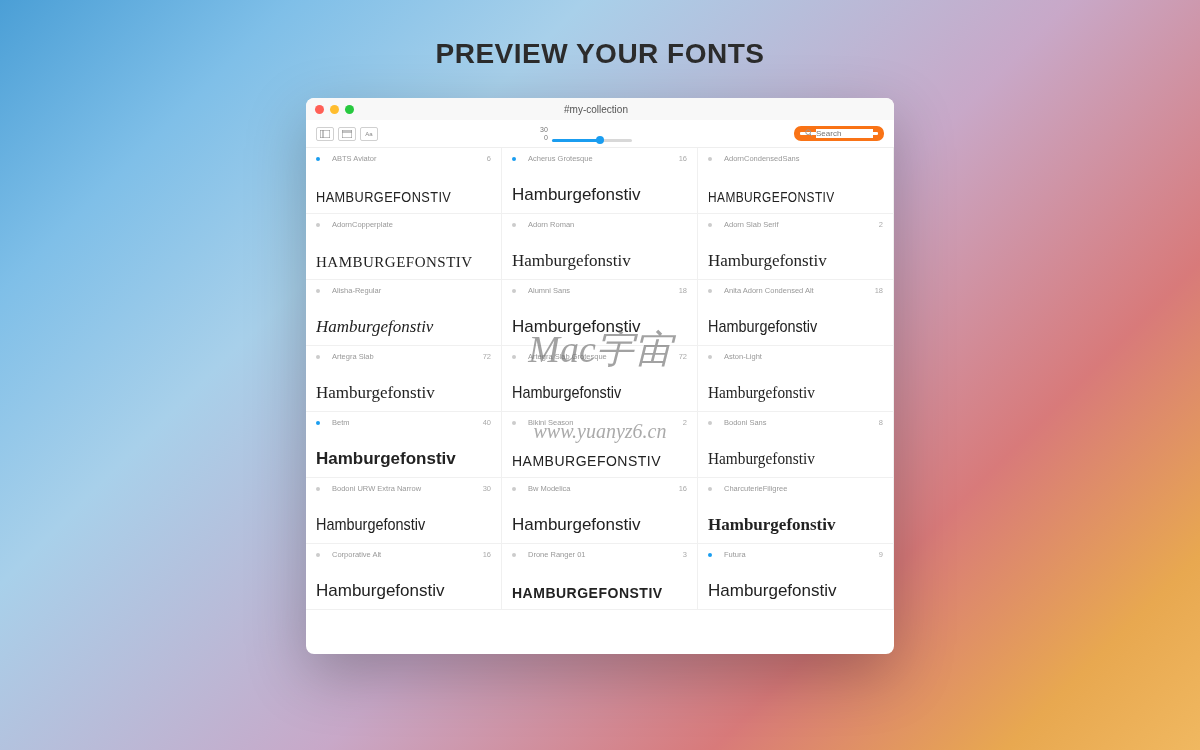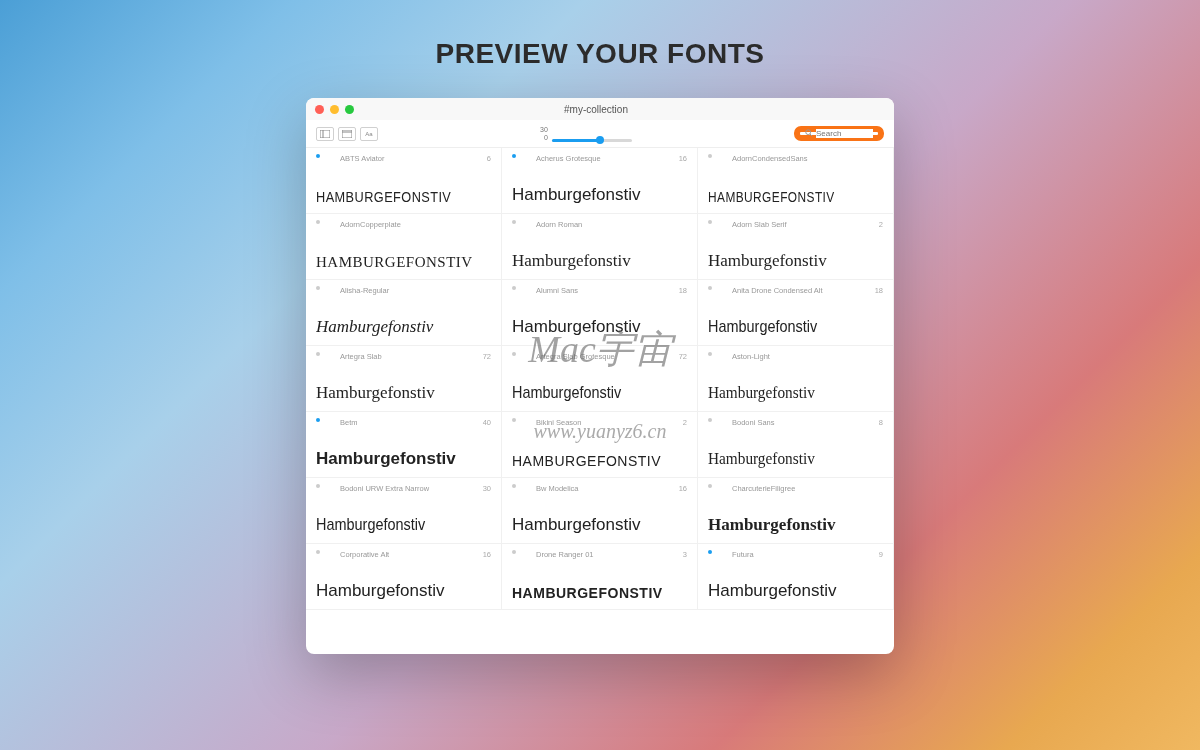--- a/index.html
+++ b/index.html
@@ -90,21 +90,21 @@
   border-right: 1px solid #f0f0f0;
   border-bottom: 1px solid #f0f0f0;
   padding: 6px 10px 8px 10px;
   display: flex;
   flex-direction: column;
   justify-content: space-between;
   height: 66px;
   position: relative;
 }
 .cell-head { display: flex; align-items: center; justify-content: space-between; font-size: 7.5px; color: #999; }
-.cell-name { display: flex; align-items: flex-start; gap: 20px; }
+.cell-name { display: flex; align-items: center; gap: 12px; }
 .dot { width: 4px; height: 4px; border-radius: 50%; background: #ccc; display: inline-block; }
 .dot.active { background: #1a9df0; }
 .cell-count { color: #aaa; }
 .sample { font-size: 17px; color: #222; margin-top: 6px; white-space: nowrap; overflow: hidden; }
 
 .f-sans { font-family: Arial, sans-serif; }
 .f-serif { font-family: Georgia, serif; }
 .f-narrow { font-family: "Arial Narrow", Arial, sans-serif; transform: scaleX(0.85); transform-origin: left; }
 .f-cursive { font-family: "Brush Script MT", cursive; font-style: italic; }
 .f-caps { text-transform: uppercase; letter-spacing: 0.5px; font-size: 14px; }
@@ -275,21 +275,21 @@
               <span>Alumni Sans</span>
             </span>
             <span class="cell-count">18</span>
           </div>
           <div class="sample f-sans f-light">Hamburgefonstiv</div>
         </div>
         <div class="cell">
           <div class="cell-head">
             <span class="cell-name">
               <span class="dot"></span>
-              <span>Anita Drone Condensed Alt</span>
+              <span>Anita Adorn Condensed Alt</span>
             </span>
             <span class="cell-count">18</span>
           </div>
           <div class="sample f-narrow">Hamburgefonstiv</div>
         </div>
         <div class="cell">
           <div class="cell-head">
             <span class="cell-name">
               <span class="dot"></span>
               <span>Artegra Slab</span>

